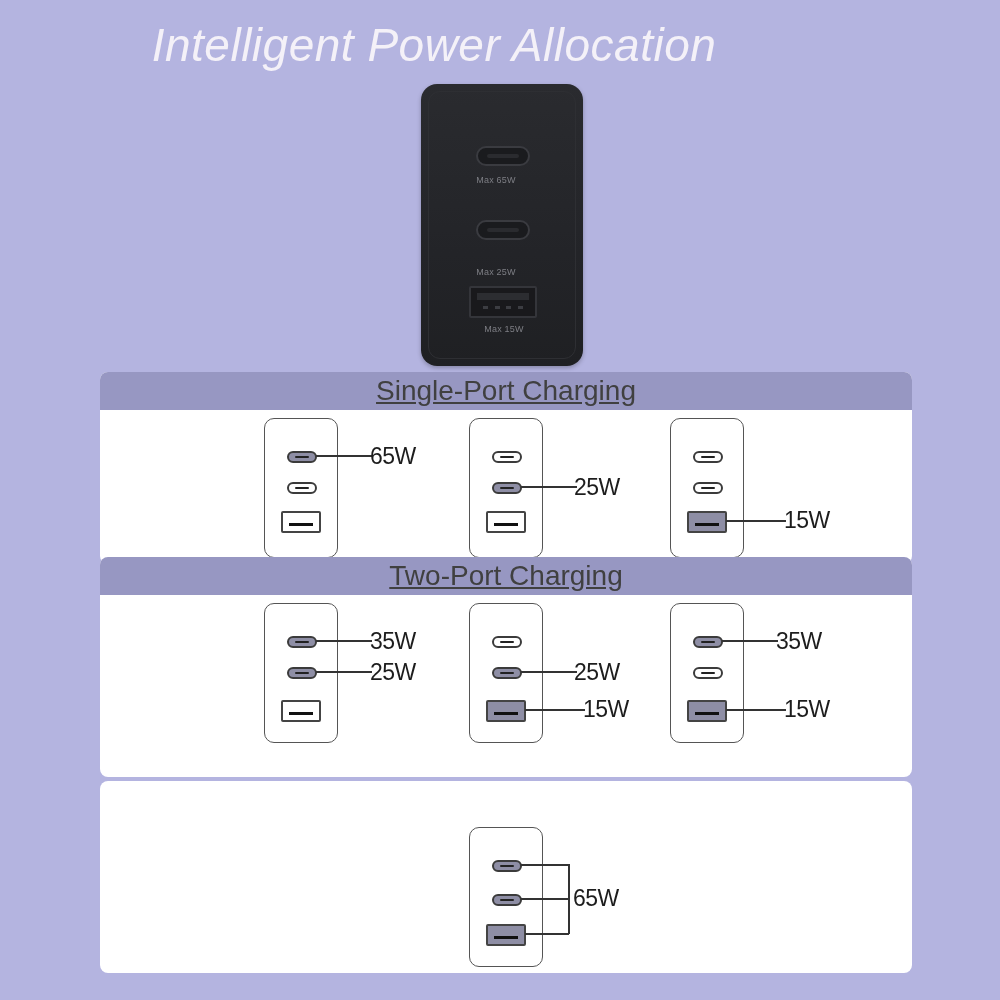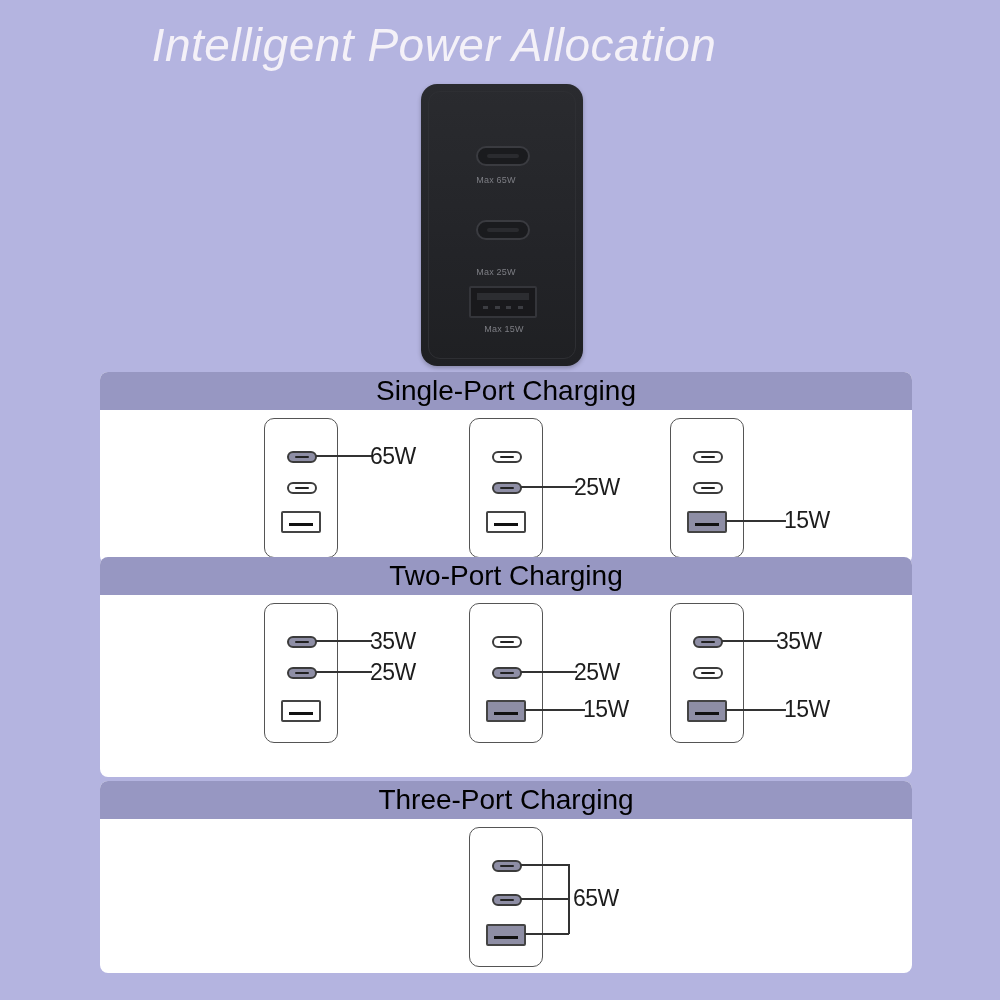--- a/index.html
+++ b/index.html
@@ -59,22 +59,22 @@
   }
 
   
   .section {
     position: absolute; left: 100px; width: 812px;
     border-radius: 8px; overflow: hidden;
     background: #ffffff;
   }
   .section .head {
     height: 38px; background: #9797c2;
-    color: #000000; text-align: center;
-    font-size: 28px; line-height: 38px;
+    color: #404040; text-align: center;
+    font-size: 28px; line-height: 38px; text-decoration: underline;
   }
   .diagram {
     position: absolute; width: 200px; height: 148px;
   }
   .device {
     position: absolute; left: 0; top: 0; width: 74px; height: 140px;
     border: 1.5px solid #555; border-radius: 10px; background: #fff;
     box-sizing: border-box;
   }
   .uc {
@@ -194,21 +194,20 @@
       <div class="ua active" style="top:96px;"></div>
     </div>
     <div class="wire" style="left:52px; top:37px; width:56px;"></div>
     <div class="watt" style="left:106px; top:28px;">35W</div>
     <div class="wire" style="left:56px; top:106px; width:60px;"></div>
     <div class="watt" style="left:114px; top:96px;">15W</div>
   </div>
 </div>
 
 <div class="section" style="top:781px; height:192px;">
-  <div class="head">Three-Port Charging</div>
 
   <div class="diagram" style="left:369px; top:46px;">
     <div class="device">
       <div class="uc active" style="top:32px;"></div>
       <div class="uc active" style="top:66px;"></div>
       <div class="ua active" style="top:96px;"></div>
     </div>
     <div class="wire" style="left:52px; top:37px; width:48px;"></div>
     <div class="wire" style="left:52px; top:71px; width:48px;"></div>
     <div class="wire" style="left:56px; top:106px; width:44px;"></div>

